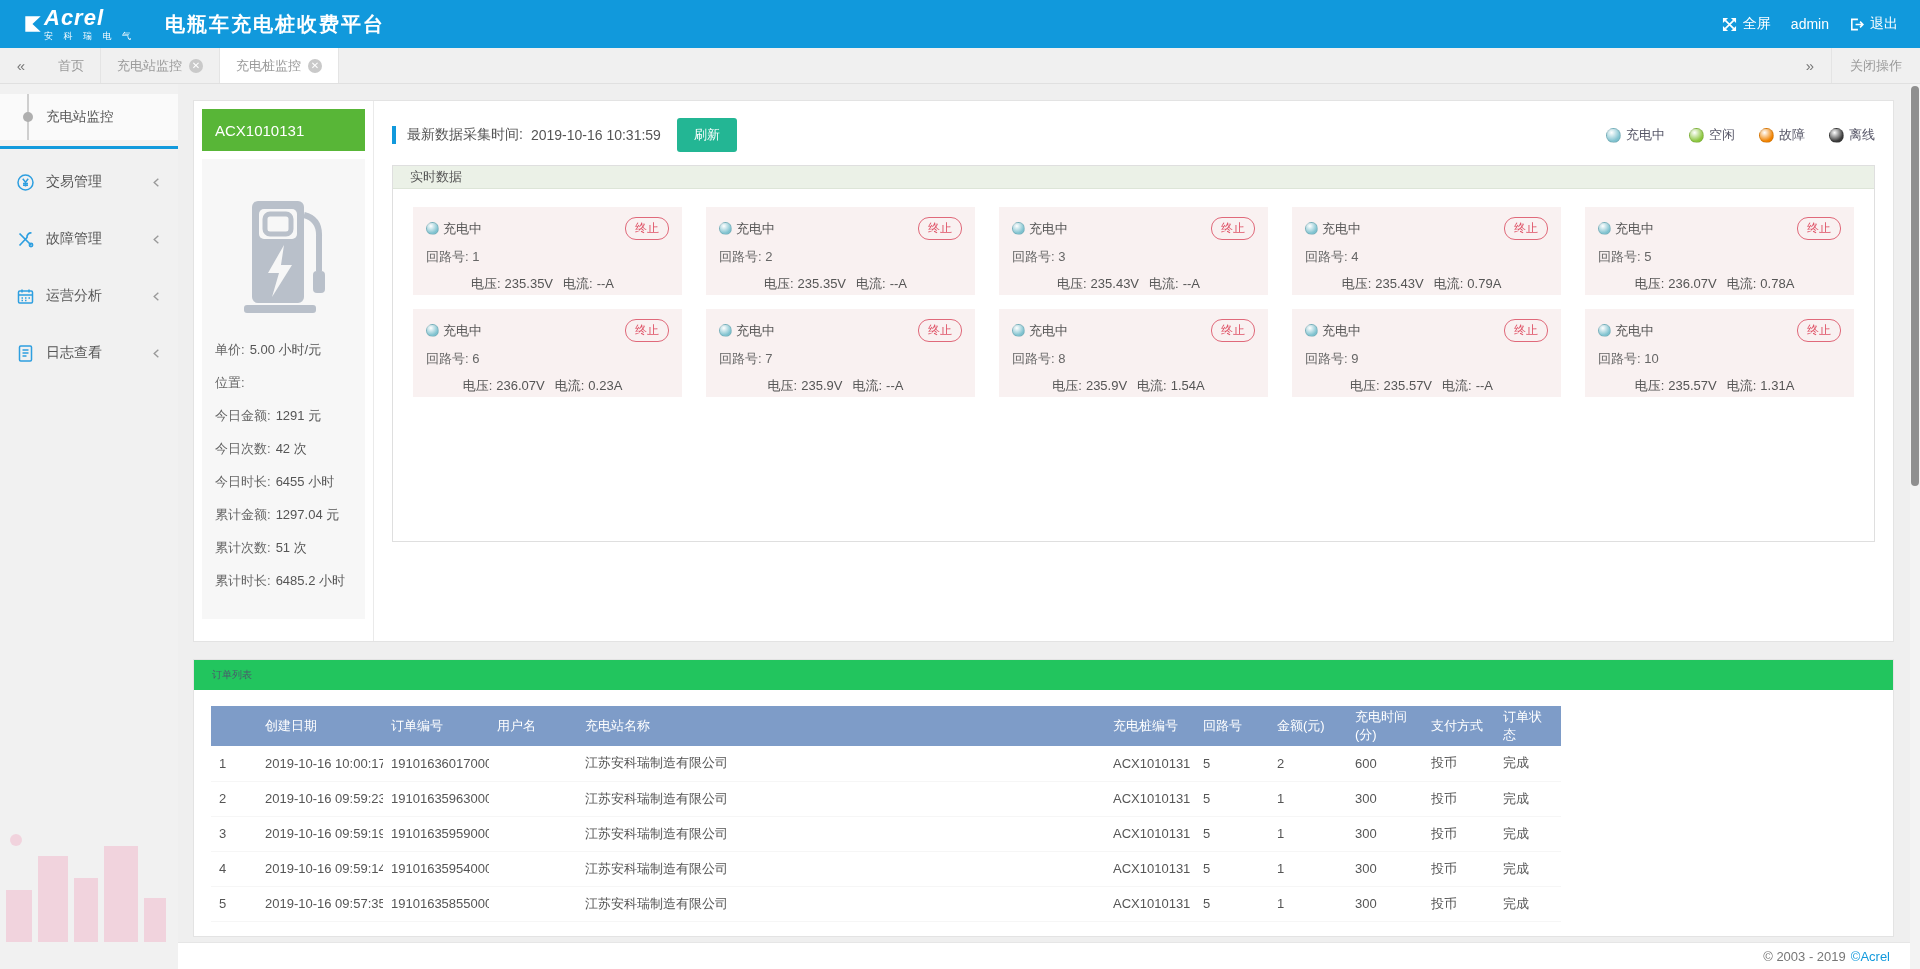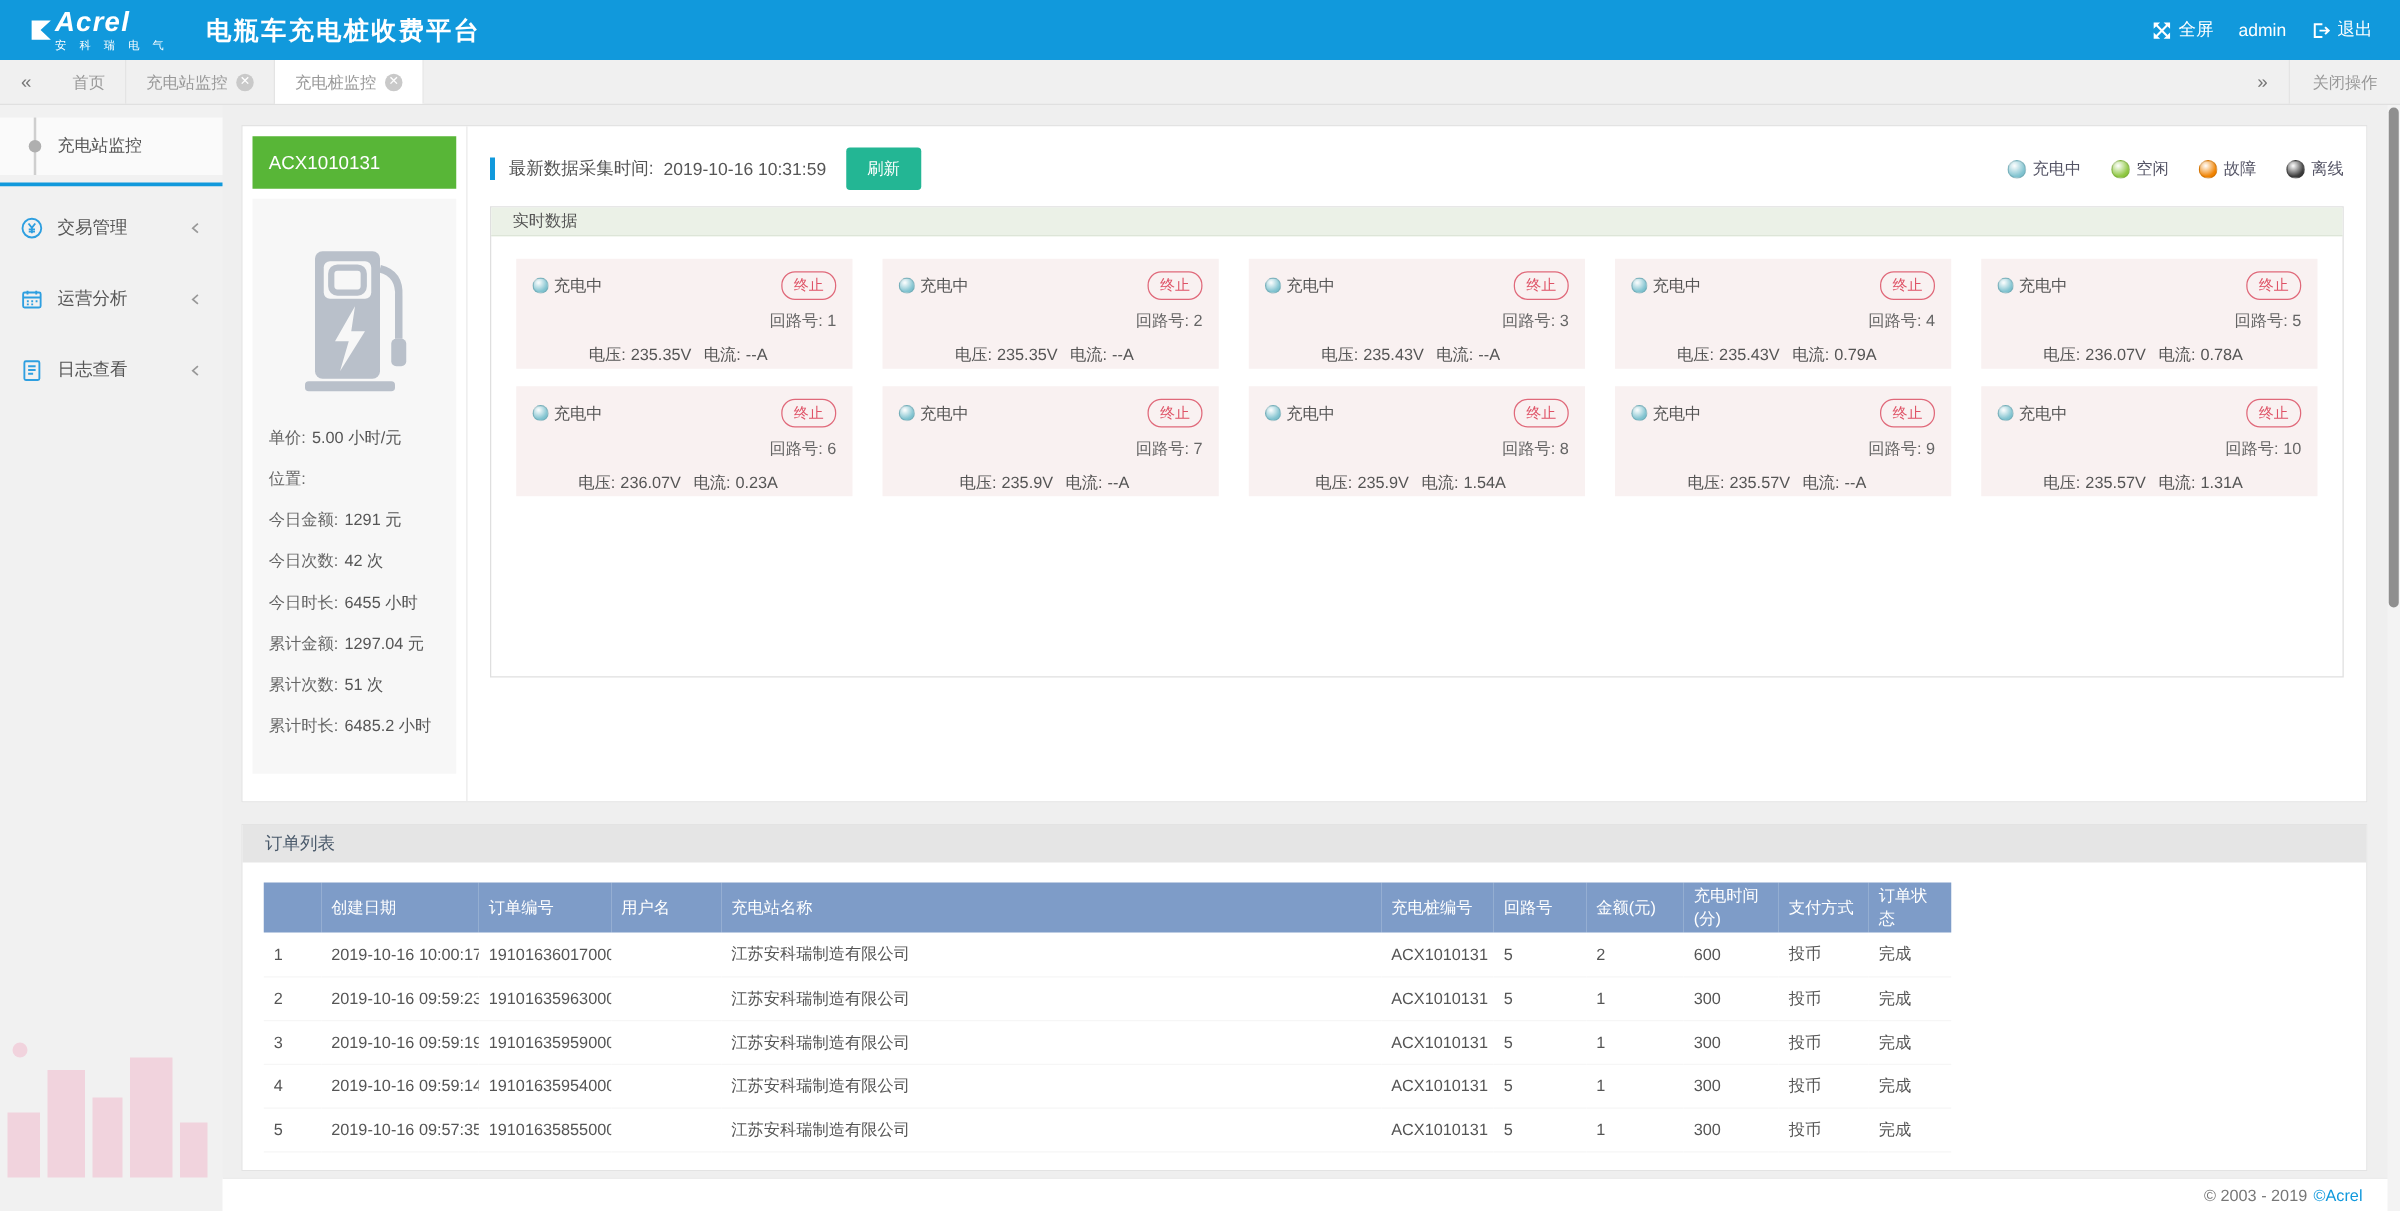--- a/index.html
+++ b/index.html
@@ -60,27 +60,27 @@
   .dot { width:15px; height:15px; border-radius:50%; background:radial-gradient(circle at 35% 28%, rgba(255,255,255,.95), var(--dot,#7FC2CF) 68%); border:1px solid rgba(0,0,0,.10); flex-shrink:0; }
 
   .rt-panel { border:1px solid #DFDFDF; margin-top:8px; }
   .rt-header { height:23px; background:#EBF1E7; border-bottom:1px solid #DDE5D8; display:flex; align-items:center; padding:0 17px; color:#555; }
   .rt-body { padding:18px 20px; display:grid; grid-template-columns:repeat(5,1fr); gap:14px 24px; align-content:start; min-height:352px; }
   .pile-card { background:#F9F1F1; height:88px; padding:10px 13px; }
   .card-top { display:flex; align-items:center; }
   .card-top .dot { width:13px; height:13px; }
   .status-label { margin-left:4px; color:#555; }
   .terminate-btn { margin-left:auto; background:transparent; border:1px solid #E0697A; color:#DF5367; border-radius:11px; font-size:12px; padding:2px 9px; cursor:pointer; font-family:inherit; }
-  .card-circuit { text-align:right; color:#666; margin-top:8px; }
+  .card-circuit { text-align:left; color:#666; margin-top:8px; }
   .card-meter { text-align:center; color:#555; margin-top:9px; white-space:nowrap; }
   .card-meter .v { margin:0 10px 0 4px; }
 
   
   .orders-panel { margin-top:17px; background:#FFF; border:1px solid #E3E3E3; padding-bottom:14px; }
-  .orders-header { height:30px; background:#e5e5e5; display:flex; align-items:center; padding:0 18px; font-size:14px; color:#4A5A6B; }
+  .orders-header { height:30px; background:#22c55e; display:flex; align-items:center; padding:0 18px; font-size:10px; color:#4A5A6B; }
   .orders-body { padding:16px 0 0 17px; }
   table { border-collapse:collapse; table-layout:fixed; width:1350px; font-size:13px; color:#555; }
   thead th { background:#7E9CC8; color:#FFF; font-weight:normal; text-align:left; height:40px; padding:0 8px; }
   tbody td { height:35px; padding:0 8px; border-bottom:1px solid #F6F6F6; white-space:nowrap; overflow:hidden; }
 
   
   .page-footer { position:absolute; left:178px; right:0; bottom:0; height:27px; background:#FFF; border-top:1px solid #E6E6E6; display:flex; align-items:center; justify-content:flex-end; padding-right:30px; gap:5px; font-size:13px; color:#777; }
   .footer-brand { color:#1199DC; cursor:pointer; }
   .v-scrollbar { position:absolute; top:84px; right:0; bottom:0; width:10px; background:#F3F3F3; }
   .v-thumb { position:absolute; top:2px; right:1px; width:8px; height:400px; border-radius:4px; background:#8F8F8F; cursor:pointer; }
@@ -169,20 +169,35 @@
           </svg>
       </span>
       <span>交易管理</span>
       <span class="chev">
         <svg width="11" height="11" viewBox="0 0 12 12" fill="none" stroke="#999" stroke-width="1.5">
             <polyline points="8,2 3.5,6 8,10"></polyline>
           </svg>
       </span>
     </div>
 
+    <div class="side-item">
+      <span class="side-icon">
+        <svg viewBox="0 0 19 19" fill="none" stroke="#2E9FE0" stroke-width="1.7">
+            <path d="M3.5 3.5 L15 15"></path>
+            <path d="M15.5 3 a4 4 0 0 0 -4.5 4.5 L3.5 15.5"></path>
+            <circle cx="15" cy="15" r="1.6"></circle>
+          </svg>
+      </span>
+      <span>故障管理</span>
+      <span class="chev">
+        <svg width="11" height="11" viewBox="0 0 12 12" fill="none" stroke="#999" stroke-width="1.5">
+            <polyline points="8,2 3.5,6 8,10"></polyline>
+          </svg>
+      </span>
+    </div>
 
     <div class="side-item">
       <span class="side-icon">
         <svg viewBox="0 0 19 19" fill="none" stroke="#2E9FE0" stroke-width="1.5">
             <rect x="2.5" y="4" width="14" height="12" rx="1.2"></rect>
             <path d="M2.5 8 H16.5 M6 2.5 V5.5 M13 2.5 V5.5"></path>
             <path d="M5.5 11 H7 M9 11 H10.5 M12.5 11 H14 M5.5 13.5 H7 M9 13.5 H10.5"></path>
           </svg>
       </span>
       <span>运营分析</span>

